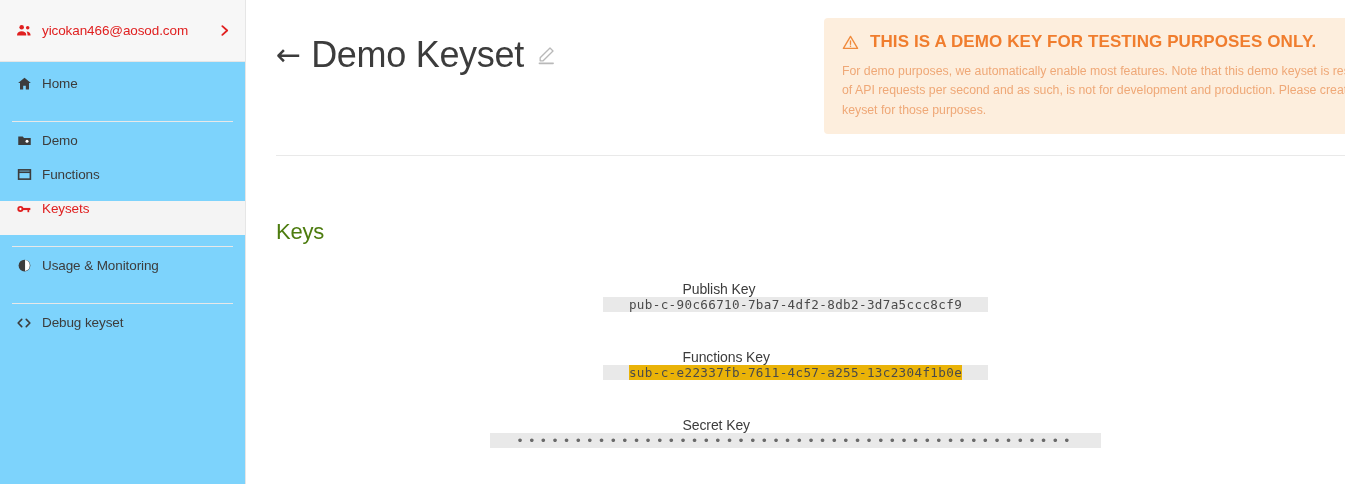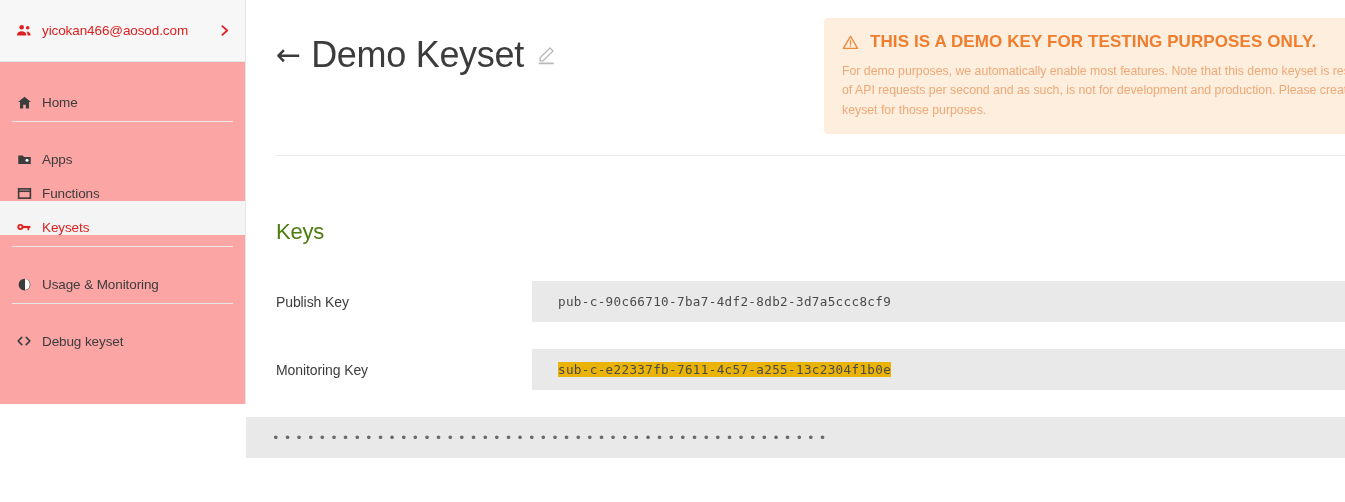--- a/index.html
+++ b/index.html
@@ -16,22 +16,22 @@
   .app {
     display: flex;
     width: 1345px;
     height: 502px;
   }
 
   
   .sidebar {
     width: 246px;
     min-width: 246px;
-    height: 404px;
-    background: #fca5a5;
+    height: 484px;
+    background: #7dd3fc;
     border-right: 1px solid #e6e6e6;
     display: flex;
     flex-direction: column;
   }
 
   .account-bar {
     height: 62px;
     min-height: 62px;
     background: #f7f7f7;
     border-bottom: 1px solid #e6e6e6;
@@ -64,21 +64,21 @@
   }
 
   .nav {
     padding-top: 14px;
     display: flex;
     flex-direction: column;
   }
 
   .nav-item {
     display: flex;
-    align-items: flex-end;
+    align-items: flex-start;
     height: 34px;
     padding: 0 10px;
     cursor: pointer;
     color: #3c3c3c;
     font-size: 13.5px;
     letter-spacing: -0.1px;
   }
   .nav-item.active {
     background: #f4f4f4;
     color: #e02020;
@@ -198,20 +198,21 @@
     color: #4d7c0f;
     letter-spacing: -0.2px;
   }
 
   .key-row {
     position: absolute;
     left: 0;
     right: 0;
     display: flex;
     align-items: center;
+    flex-direction: column;
   }
   .key-row.r1 { top: 281px; }
   .key-row.r2 { top: 349px; }
   .key-row.r3 { top: 417px; }
 
   .key-label {
     width: 286px;
     min-width: 286px;
     padding-left: 30px;
     font-size: 14px;
@@ -281,21 +282,21 @@
 
       <div class="nav-sep"></div>
 
       <div class="nav-item">
         <span class="nav-icon">
           <svg width="15" height="15" viewBox="0 0 24 24" fill="currentColor">
             <path d="M2 5.5h7.2l2 2.4H22v11.1H2z"></path>
             <circle cx="16" cy="13" r="2.4" fill="#ffffff"></circle>
           </svg>
         </span>
-        <span class="nav-label">Apps</span>
+        <span class="nav-label">Demo</span>
       </div>
 
       <div class="nav-item">
         <span class="nav-icon">
           <svg width="15" height="15" viewBox="0 0 24 24" fill="none" stroke="currentColor" stroke-width="2.6">
             <rect x="2.6" y="4.6" width="18.8" height="14.8"></rect>
             <line x1="2.6" y1="8.4" x2="21.4" y2="8.4"></line>
           </svg>
         </span>
         <span class="nav-label">Functions</span>
@@ -376,26 +377,27 @@
     <div class="section-title">Keys</div>
 
     <div class="key-row r1">
       <div class="key-label">Publish Key</div>
       <div class="key-field">
         <span class="key-value">pub-c-90c66710-7ba7-4df2-8db2-3d7a5ccc8cf9</span>
       </div>
     </div>
 
     <div class="key-row r2">
-      <div class="key-label">Monitoring Key</div>
+      <div class="key-label">Functions Key</div>
       <div class="key-field">
         <span class="key-value selected">sub-c-e22337fb-7611-4c57-a255-13c2304f1b0e</span>
       </div>
     </div>
 
     <div class="key-row r3">
+      <div class="key-label">Secret Key</div>
       <div class="key-field">
         <span class="key-value masked">••••••••••••••••••••••••••••••••••••••••••••••••</span>
       </div>
     </div>
 
   </main>
 </div>
 
 </body></html>

